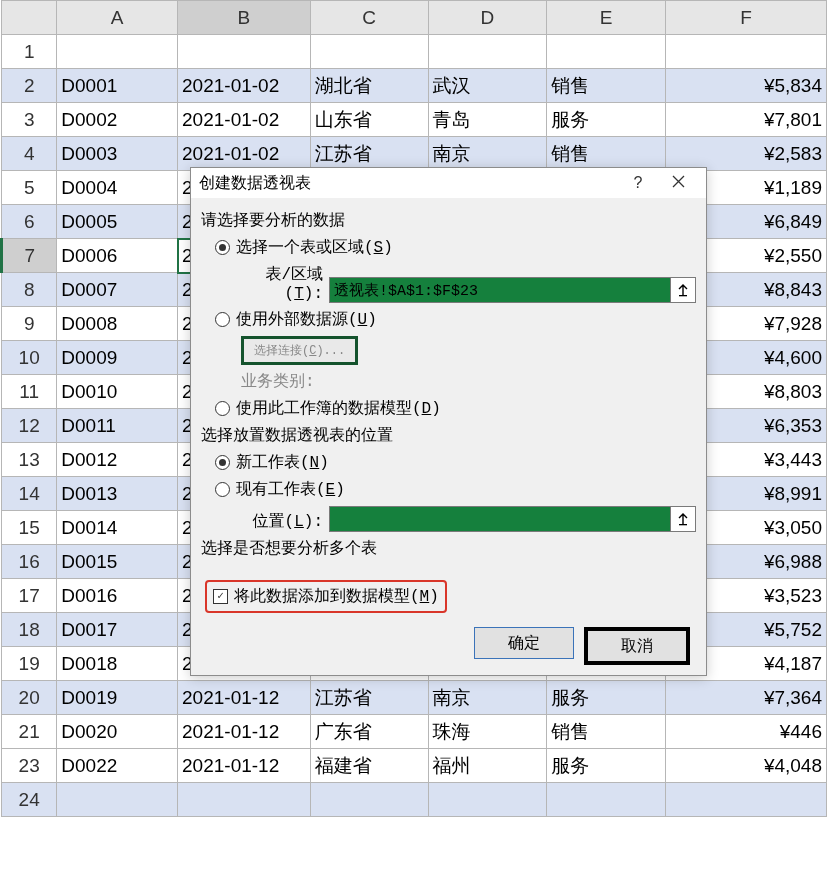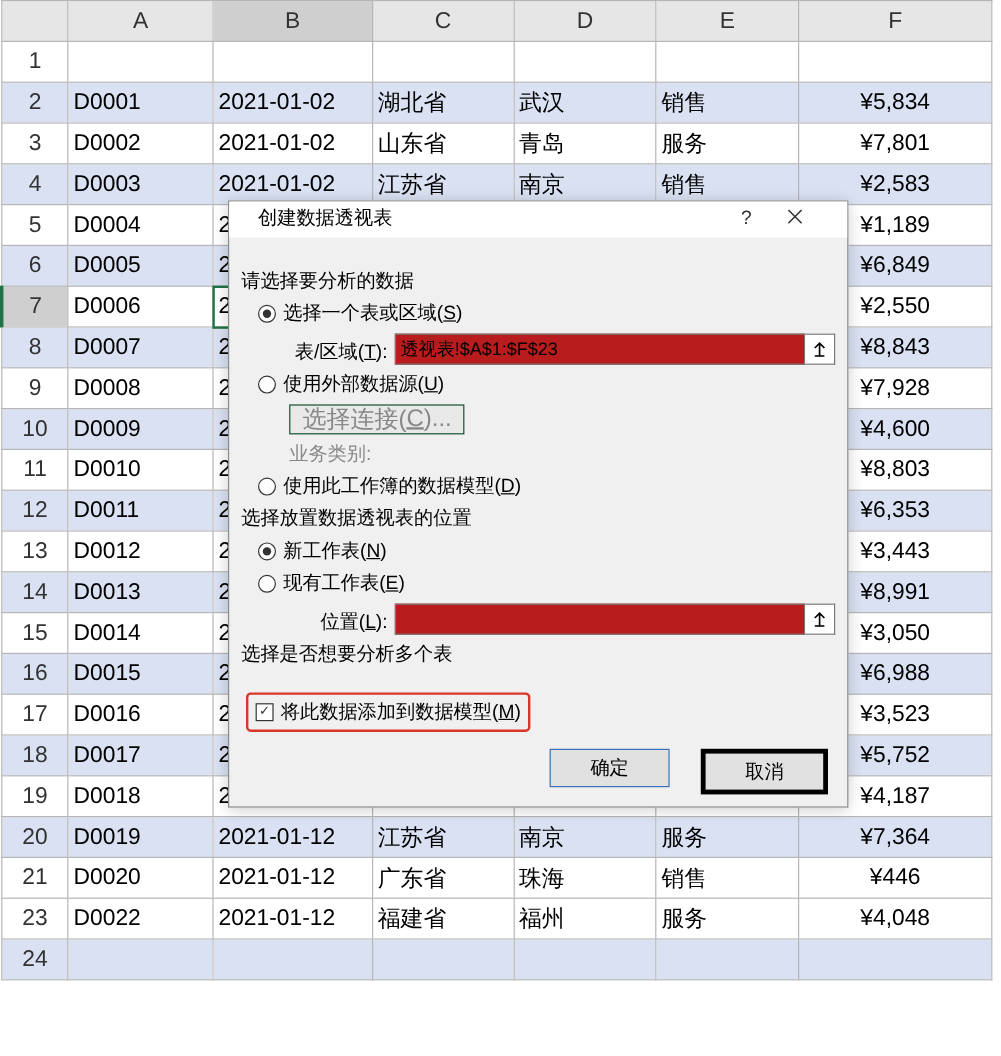--- a/index.html
+++ b/index.html
@@ -45,21 +45,21 @@
 
 .th-data {
   background: #4472c4;
   color: #fff;
   font-weight: bold;
   text-align: center;
 }
 .stripe td { background: #d9e1f2; }
 .stripe td.col-B-cell { background: #d9e1f2; }
 td.col-B-cell { text-align: left; }
-td.col-F-cell { text-align: center; }
+td.col-F-cell { text-align: right; }
 td.col-A-cell, td.col-C-cell, td.col-D-cell, td.col-E-cell { text-align: left; }
 tr.white td { background:#fff; }
 td.active-cell {
   outline: 2px solid #217346;
   outline-offset: -1px;
   background:#fff !important;
 }
 
 
 .dialog {
@@ -68,59 +68,59 @@
   top: 167px;
   width: 515px;
   background: #f0f0f0;
   border: 1px solid #8c8c8c;
   box-shadow: 0 2px 12px rgba(0,0,0,0.2);
   font-size: 16px;
 }
 .dlg-title {
   height: 30px;
   line-height: 30px;
-  padding: 0 24px;
+  padding: 0 8px;
   display: flex;
   align-items: center;
   background: #fff;
 }
 .dlg-title-text { flex: 1; font-size:16px; }
 .dlg-title .tbtn { width: 40px; text-align: center; cursor: default; font-size:16px; color:#333; }
-.dlg-body { padding: 20px 10px 10px 10px; }
+.dlg-body { padding: 6px 10px 10px 10px; font-family: Liberation Mono, monospace; }
 .section-label { margin: 6px 0 6px 0; }
 .opt-row { margin: 6px 0 6px 14px; display:flex; align-items:center; }
 .radio {
   width: 13px; height: 13px; border: 1px solid #333; border-radius: 50%;
   display: inline-flex; align-items:center; justify-content:center;
   margin-right: 6px; background:#fff;
 }
 .radio.checked::after { content:""; width:7px; height:7px; background:#333; border-radius:50%; display:block; }
 .chk {
   width: 13px; height: 13px; border: 1px solid #333; display:inline-flex;
   align-items:center; justify-content:center; margin-right:6px; background:#fff;
   font-size:11px; line-height:1; color:#333;
 }
 .chk.checked::after { content:"✓"; }
 .field-row { margin: 6px 0 6px 40px; display:flex; align-items:flex-end; }
 .field-label { width: 82px; text-align:right; margin-right:6px; }
 .field-input {
-  flex: 1; height: 24px; border: 1px solid #7a7a7a; background:#b91c1c;
+  flex: 1; height: 24px; border: 1px solid #7a7a7a; background:#15803d;
   padding: 0 4px; font-size:15px; display:flex; align-items:center;
 }
 .range-btn {
   width: 24px; height:24px; border:1px solid #7a7a7a; border-left:none;
   background:#fff; display:inline-flex; align-items:center; justify-content:center;
 }
 .range-btn svg { width:14px; height:14px; }
 .btn {
-  border:1px solid #14532d; background:#e1e1e1; height:23px; padding:0 10px;
-  display:inline-flex; align-items:center; font-size:20px;
+  border:3px solid #14532d; background:#e1e1e1; height:23px; padding:0 10px;
+  display:inline-flex; align-items:center; font-size:12px;
 }
 .btn.disabled { color:#888; background:#e9e9e9; }
-.dlg-buttons { display:flex; justify-content:flex-end; gap:26px; padding:6px 6px 0 0; }
+.dlg-buttons { display:flex; justify-content:flex-end; gap:10px; padding:6px 6px 0 0; }
 .dlg-buttons .dbtn {
   width: 98px; height:30px; border:4px solid #000000; background:#e1e1e1;
   display:inline-flex; align-items:center; justify-content:center; font-size:16px;
 }
 .dlg-buttons .dbtn.primary { border:1.5px solid #3b73b9; }
 .highlight-box {
   border: 2.5px solid #d9362a;
   border-radius: 4px;
   padding: 4px 6px;
   display: inline-flex;

